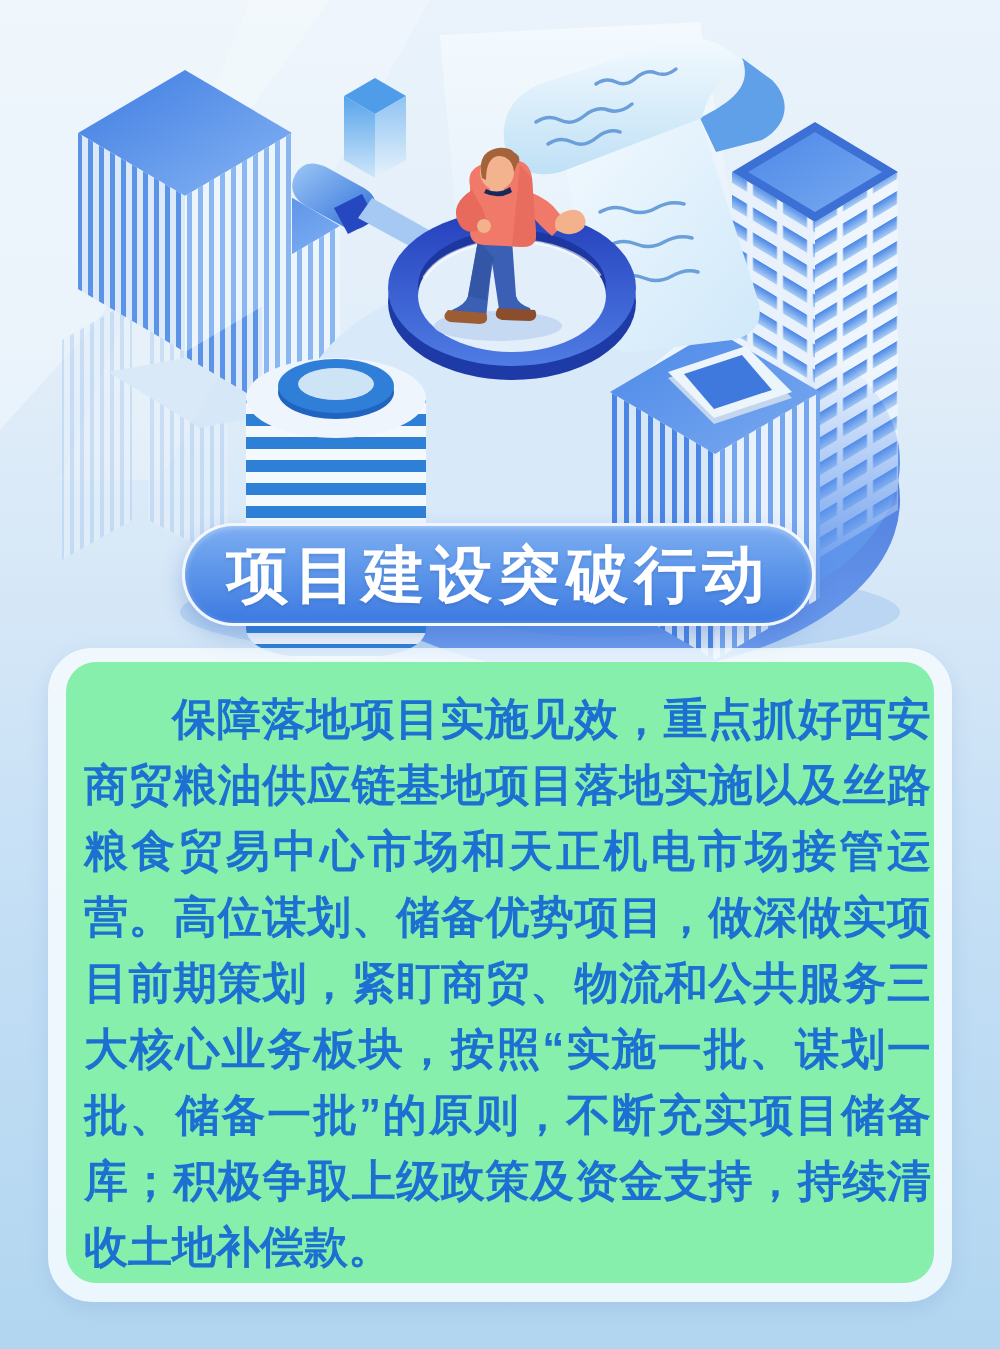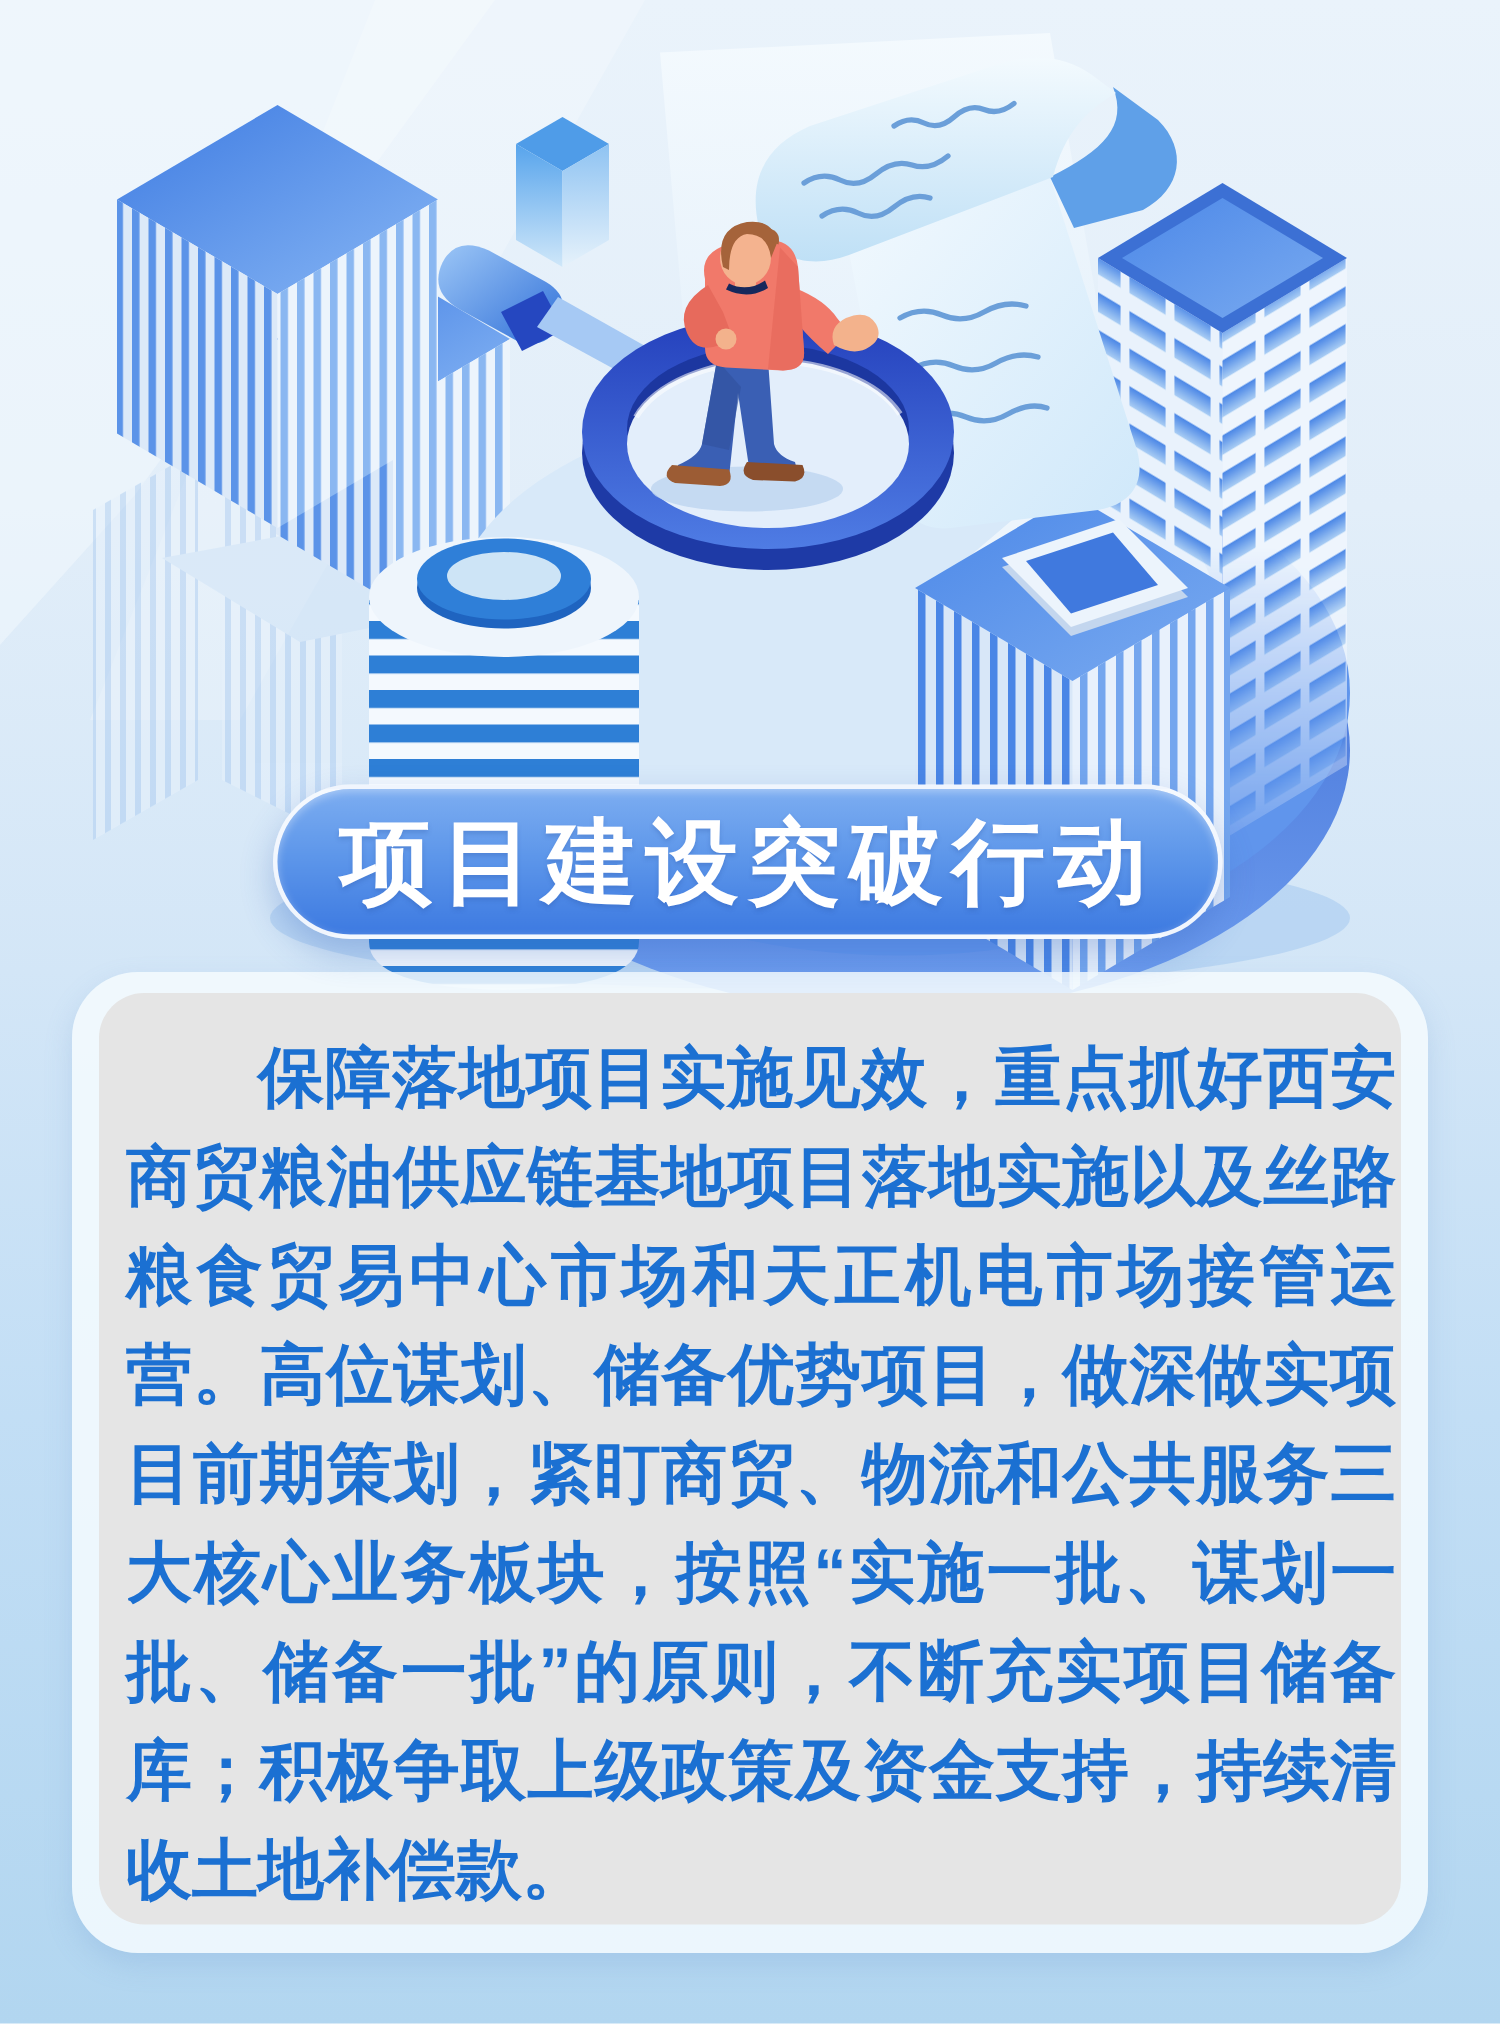--- a/index.html
+++ b/index.html
@@ -21,21 +21,21 @@
     color:#ffffff;font-weight:bold;font-size:62px;letter-spacing:6px;
     text-shadow:0 2px 3px rgba(40,80,160,.25);white-space:nowrap;
   }
   .card-frame{
     position:absolute;left:48px;top:648px;width:904px;height:654px;z-index:2;
     background:rgba(244,250,254,.88);border-radius:44px;
     box-shadow:0 8px 18px rgba(120,160,210,.25);
   }
   .card-inner{
     position:absolute;left:18px;top:14px;width:868px;height:621px;
-    background:#e5e5e5;border-radius:30px;box-sizing:border-box;
+    background:#86efac;border-radius:30px;box-sizing:border-box;
     padding:24px 3px 0 18px;overflow:hidden;
   }
   .card-text{
     margin:0;color:#1b70d2;font-weight:bold;font-size:44px;line-height:66px;
     text-align:justify;text-indent:2em;letter-spacing:0;
   }
 </style>
 </head>
 <body>
 

